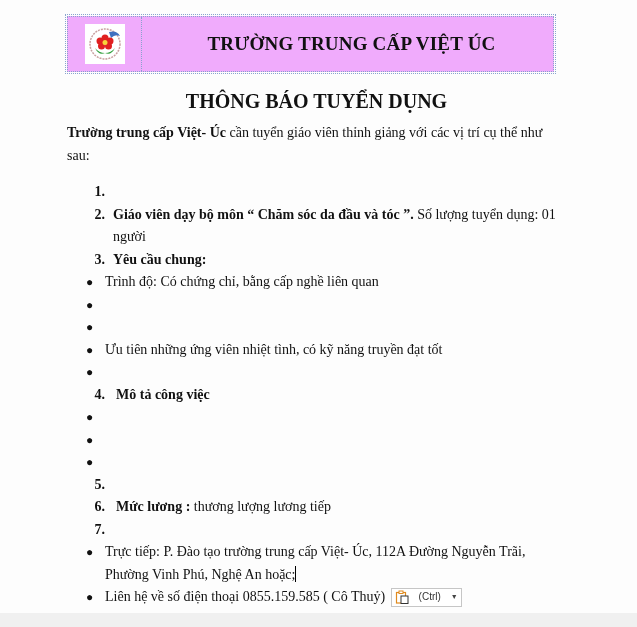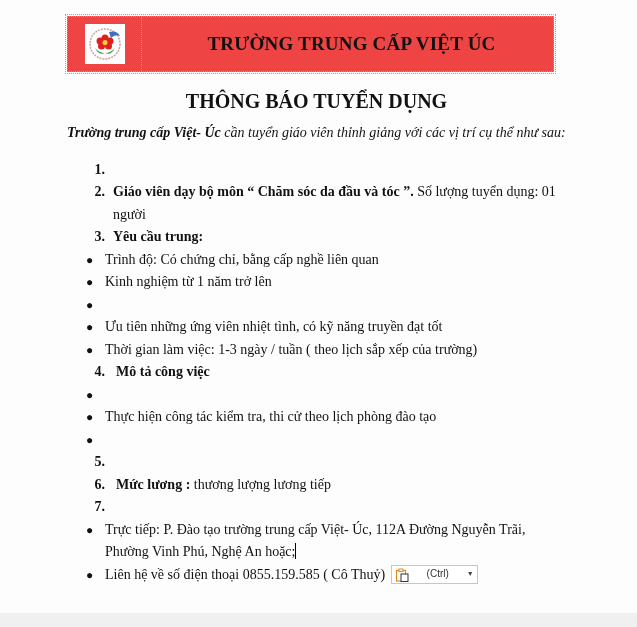--- a/index.html
+++ b/index.html
@@ -8,21 +8,21 @@
     background:#fdfdfd;
     font-family:"Liberation Serif", "DejaVu Serif", serif;
     color:#111;
   }
   .bottom-strip { position:absolute; left:0; top:613px; width:637px; height:14px; background:#f0f0f0; }
 
   .header-table {
     position:absolute; left:67px; top:16px; width:487px; height:56px;
     border:1px dotted #8aa3cf;
     box-sizing:border-box;
-    background:#ef4444;
+    background:#f0abfc;
     display:flex;
     outline:1px dotted #8aa3cf; outline-offset:1px;
   }
   .logo-cell {
     width:74px; height:100%; box-sizing:border-box;
     border-right:1px dotted #8aa3cf;
     display:flex; align-items:center; justify-content:center;
   }
   .logo-box { width:40px; height:40px; background:#fff; display:flex; align-items:center; justify-content:center; }
   .title-cell {
@@ -32,31 +32,31 @@
   }
 
   .notice-title {
     position:absolute; top:90px; left:0; width:637px; text-align:center;
     font-weight:bold; font-size:20px;
     padding-left:-20px;
   }
   .notice-title span { position:relative; left:-2px; }
 
   .content { position:absolute; left:67px; top:122px; width:500px; font-size:14px; line-height:22.5px; }
-  .intro { margin:0;font-style:italic; }
+  .intro { margin:0; }
   .list { margin-top:14px; }
   .row { display:flex; position:relative; }
   .num { width:38px; text-align:right; padding-right:0; box-sizing:border-box; font-weight:bold; flex-shrink:0; }
   .num-text { padding-left:8px; }
   .bullet-row .bul { width:38px; flex-shrink:0; text-align:left; padding-left:19px; box-sizing:border-box; font-size:12px; }
   .bul-text { padding-left:0; }
   .b { font-weight:bold; }
   .caret { display:inline-block; width:1px; height:16px; background:#000; vertical-align:-3px; }
   .paste-btn {
-    display:inline-flex; align-items:center; gap:18px;
+    display:inline-flex; align-items:center; gap:10px;
     border:1px solid #c6c6c6; background:#fff; height:17px; padding:0 3px;
     font-family:"Liberation Sans", "DejaVu Sans", sans-serif; font-size:10px; color:#333;
     vertical-align:-3px; margin-left:2px;
   }
   .paste-icon { width:14px; height:14px; }
   .chev { font-size:7px; color:#444; }
 </style>
 </head>
 <body>
 
@@ -90,53 +90,50 @@
   <div class="list">
     <div class="row">
       <span class="num">1.</span>
     </div>
     <div class="row">
       <span class="num">2.</span>
       <span class="num-text"><span class="b">Giáo viên dạy bộ môn “ Chăm sóc da đầu và tóc ”.</span><span> Số lượng tuyển dụng: 01 người</span></span>
     </div>
     <div class="row">
       <span class="num">3.</span>
-      <span class="num-text b">Yêu cầu trung:</span>
+      <span class="num-text b">Yêu cầu chung:</span>
     </div>
 
     <div class="row bullet-row">
         <span class="bul">●</span>
         <span class="bul-text">Trình độ: Có chứng chỉ, bằng cấp nghề liên quan</span>
       </div>
     <div class="row bullet-row">
         <span class="bul">●</span>
-        <span class="bul-text">Kinh nghiệm từ 1 năm trở lên</span>
       </div>
     <div class="row bullet-row">
         <span class="bul">●</span>
       </div>
     <div class="row bullet-row">
         <span class="bul">●</span>
         <span class="bul-text">Ưu tiên những ứng viên nhiệt tình, có kỹ năng truyền đạt tốt</span>
       </div>
     <div class="row bullet-row">
         <span class="bul">●</span>
-        <span class="bul-text">Thời gian làm việc: 1-3 ngày / tuần ( theo lịch sắp xếp của trường)</span>
       </div>
 
     <div class="row">
       <span class="num">4.</span>
       <span class="num-text b" style="padding-left:11px">Mô tả công việc</span>
     </div>
     <div class="row bullet-row">
         <span class="bul">●</span>
       </div>
     <div class="row bullet-row">
         <span class="bul">●</span>
-        <span class="bul-text">Thực hiện công tác kiểm tra, thi cử theo lịch phòng đào tạo</span>
       </div>
     <div class="row bullet-row">
         <span class="bul">●</span>
       </div>
 
     <div class="row">
       <span class="num">5.</span>
     </div>
     <div class="row">
       <span class="num">6.</span>

